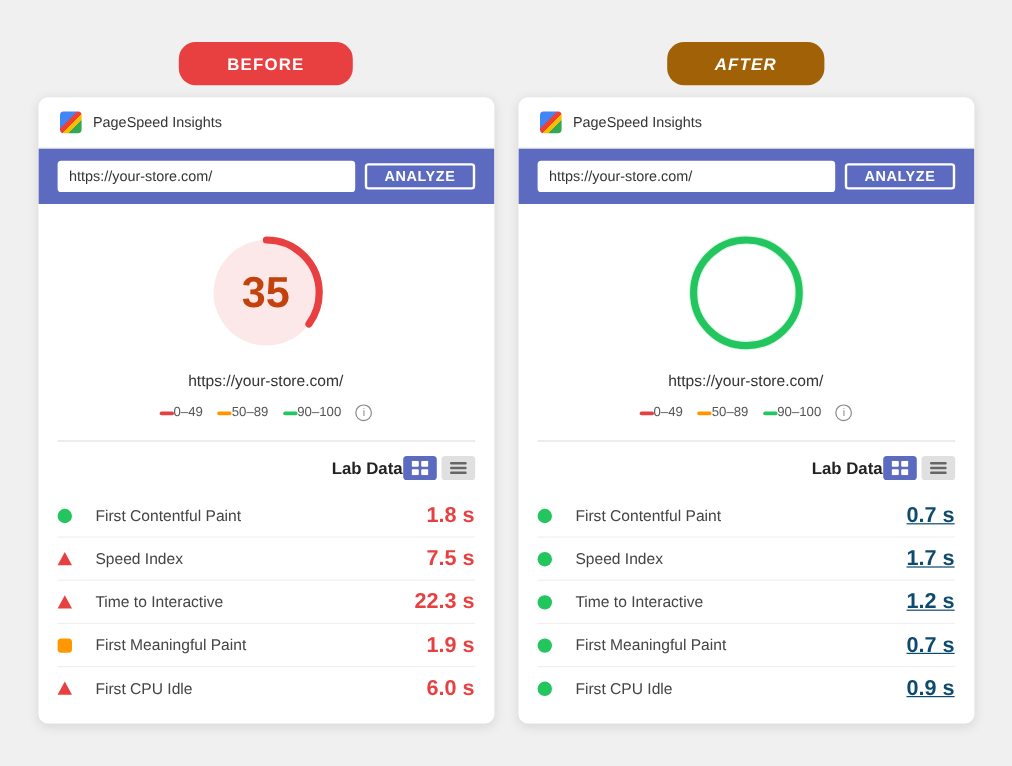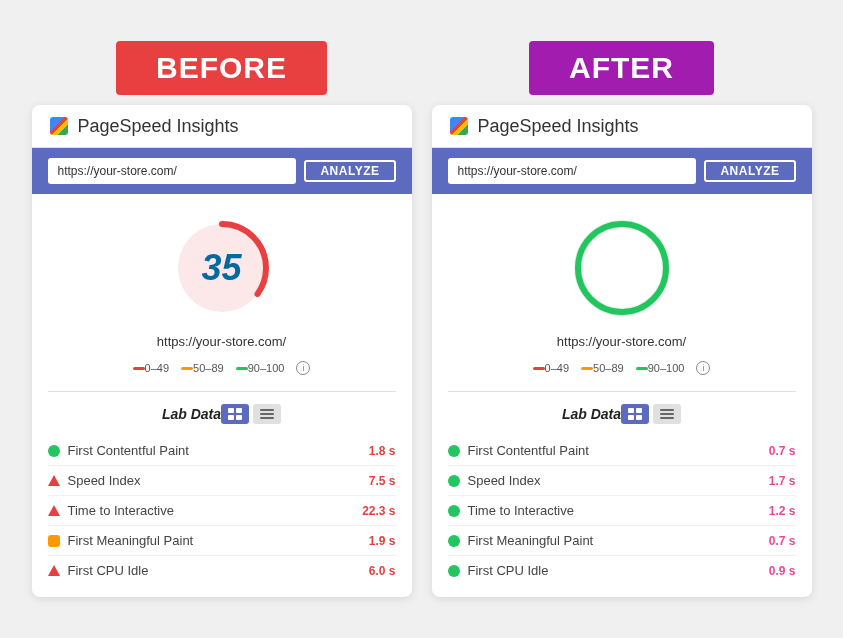--- a/index.html
+++ b/index.html
@@ -19,46 +19,46 @@
       align-items: flex-start;
     }
     .panel-wrapper {
       display: flex;
       flex-direction: column;
       align-items: center;
       gap: 10px;
     }
     .label-badge {
       padding: 10px 40px;
-      border-radius: 4px;
-      font-size: 30px;
+      border-radius: 14px;
+      font-size: 14px;
       font-weight: bold;
       color: white;
       letter-spacing: 1px;
       text-align: right;
     }
     .label-before { background: #e84040; }
-    .label-after { background: #a21caf; }
+    .label-after { background: #a16207; font-style: italic; }
 
     .card {
       background: white;
       border-radius: 8px;
       box-shadow: 0 2px 10px rgba(0,0,0,0.1);
       width: 380px;
       overflow: hidden;
     }
     .card-header {
       display: flex;
       align-items: center;
       gap: 8px;
       padding: 10px 16px;
       border-bottom: 1px solid #e0e0e0;
     }
     .card-title {
-      font-size: 18px;
+      font-size: 12px;
       color: #333;
     }
     .url-bar {
       background: #5c6bc0;
       padding: 10px 16px;
       display: flex;
       gap: 8px;
       align-items: center;
     }
     .url-input {
@@ -100,21 +100,21 @@
       position: absolute;
       top: 0; left: 0;
       transform: rotate(-90deg);
     }
     .score-number {
       font-size: 36px;
       font-weight: bold;
       position: relative;
       z-index: 1;
     }
-    .score-number.red { color: #0369a1; font-style: italic; }
+    .score-number.red { color: #c2410c; }
     .score-number.green { color: #22c55e; }
 
     .score-url {
       font-size: 13px;
       color: #333;
       margin-bottom: 12px;
     }
     .legend {
       display: flex;
       gap: 12px;
@@ -151,24 +151,23 @@
     .divider {
       height: 1px;
       background: #e0e0e0;
       margin: 0 16px;
     }
     .lab-data-section {
       padding: 12px 16px;
     }
     .lab-data-header {
       display: flex;
-      justify-content: center;
+      justify-content: flex-end;
       align-items: center;
       margin-bottom: 12px;
-      font-style: italic;
     }
     .lab-data-title {
       font-size: 14px;
       font-weight: bold;
       color: #222;
     }
     .view-toggle {
       display: flex;
       gap: 4px;
     }
@@ -189,21 +188,21 @@
       align-items: center;
       justify-content: space-between;
       padding: 7px 0;
       border-bottom: 1px solid #f0f0f0;
       font-size: 13px;
     }
     .metric-row:last-child { border-bottom: none; }
     .metric-left {
       display: flex;
       align-items: center;
-      gap: 8px;
+      gap: 20px;
     }
     .metric-indicator {
       width: 12px;
       height: 12px;
       border-radius: 50%;
       flex-shrink: 0;
     }
     .metric-indicator.green { background: #22c55e; }
     .metric-indicator.orange { background: #ff9800; }
     .metric-indicator.red {
@@ -211,24 +210,24 @@
       height: 0;
       border-left: 6px solid transparent;
       border-right: 6px solid transparent;
       border-bottom: 11px solid #e84040;
       border-radius: 0;
       background: transparent;
     }
     .metric-name { color: #444; }
     .metric-value {
       font-weight: bold;
-      font-size: 12px;
+      font-size: 18px;
     }
     .metric-value.red { color: #e84040; }
-    .metric-value.green { color: #ec4899; }
+    .metric-value.green { color: #0c4a6e; text-decoration: underline; }
 
     
     .psi-logo {
       width: 22px;
       height: 22px;
       display: flex;
       align-items: center;
       justify-content: center;
     }
     .psi-logo-inner {

